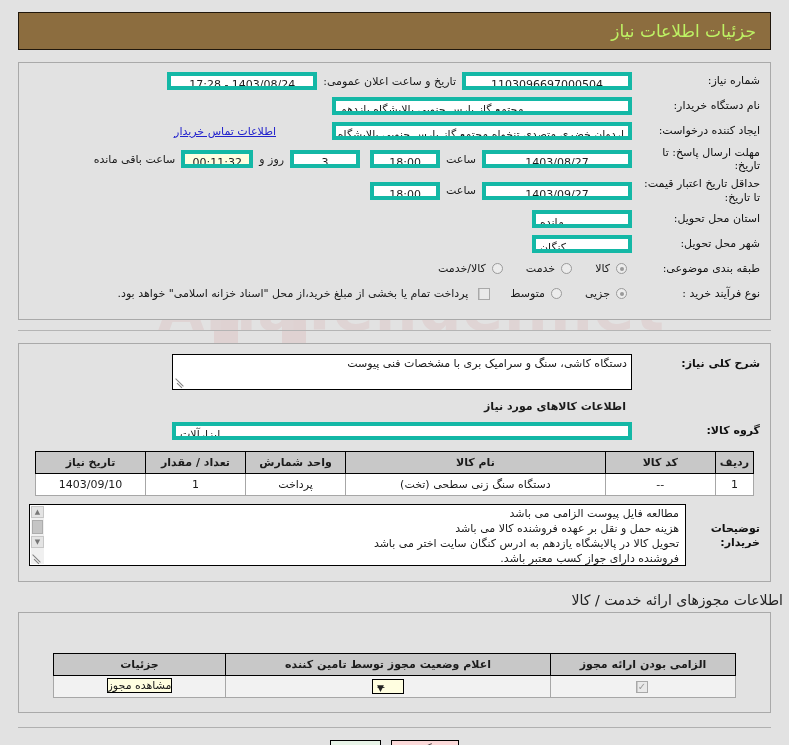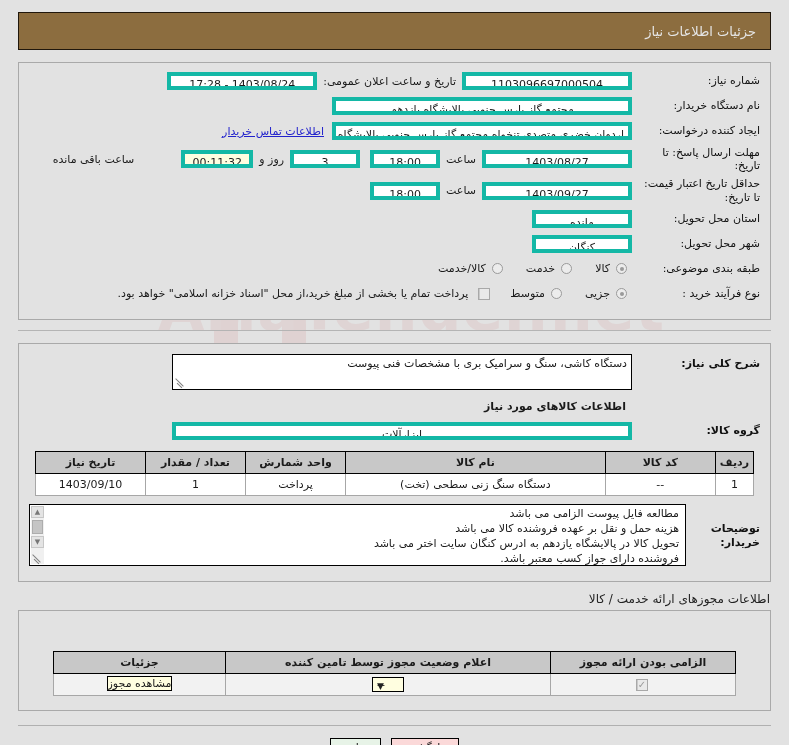--- a/index.html
+++ b/index.html
@@ -51,22 +51,22 @@
     margin: 12px 18px 0 18px;
     height: 38px;
     background: #8c6d3f;
     border: 1px solid #20170c;
     display: flex;
     align-items: center;
     justify-content: flex-start;
     padding: 0 14px;
   }
   .titlebar-text {
-    color: #e5e5e5;
-    font-size: 13px;
+    color: #bef264;
+    font-size: 17px;
     letter-spacing: .2px;
   }
 
   
   .panel {
     margin: 12px 18px 0 18px;
     border: 1px solid #a9a9a9;
     background: #e2e2e2;
     padding: 8px 10px 10px 10px;
   }
@@ -102,22 +102,22 @@
     border: 4px solid #14b8a6;
     background: #ffffff;
     height: 18px;
     line-height: 17px;
     padding: 0 4px;
     font-size: 11px;
     text-align: center;
     white-space: nowrap;
     overflow: hidden;
   }
-  .fld.right { text-align: center; }
-  .fld.yellow { background: #fffee0; margin-left: 41px; }
+  .fld.right { text-align: left; margin-left: 48px; }
+  .fld.yellow { background: #fffee0; }
 
   .w-num     { width: 170px; }
   .w-buyer   { width: 300px; }
   .w-creator { width: 300px; }
   .w-date    { width: 150px; }
   .w-time    { width: 70px; }
   .w-days    { width: 70px; }
   .w-timer   { width: 72px; }
   .w-pub     { width: 150px; }
   .w-prov    { width: 100px; }
@@ -229,23 +229,23 @@
 
   
   .sec-title {
     font-weight: bold;
     font-size: 11px;
     margin: 10px 0 8px 0;
     text-align: right;
     padding-right: 134px;
   }
   .outside-title {
-    margin: 10px 19px 4px 18px;
+    margin: 10px 6px 4px 18px;
     text-align: right;
-    font-size: 12px;
+    font-size: 14px;
     color: #222;
   }
 
   
   table.grid {
     border-collapse: collapse;
     width: 100%;
     font-size: 11px;
   }
   table.grid th {

